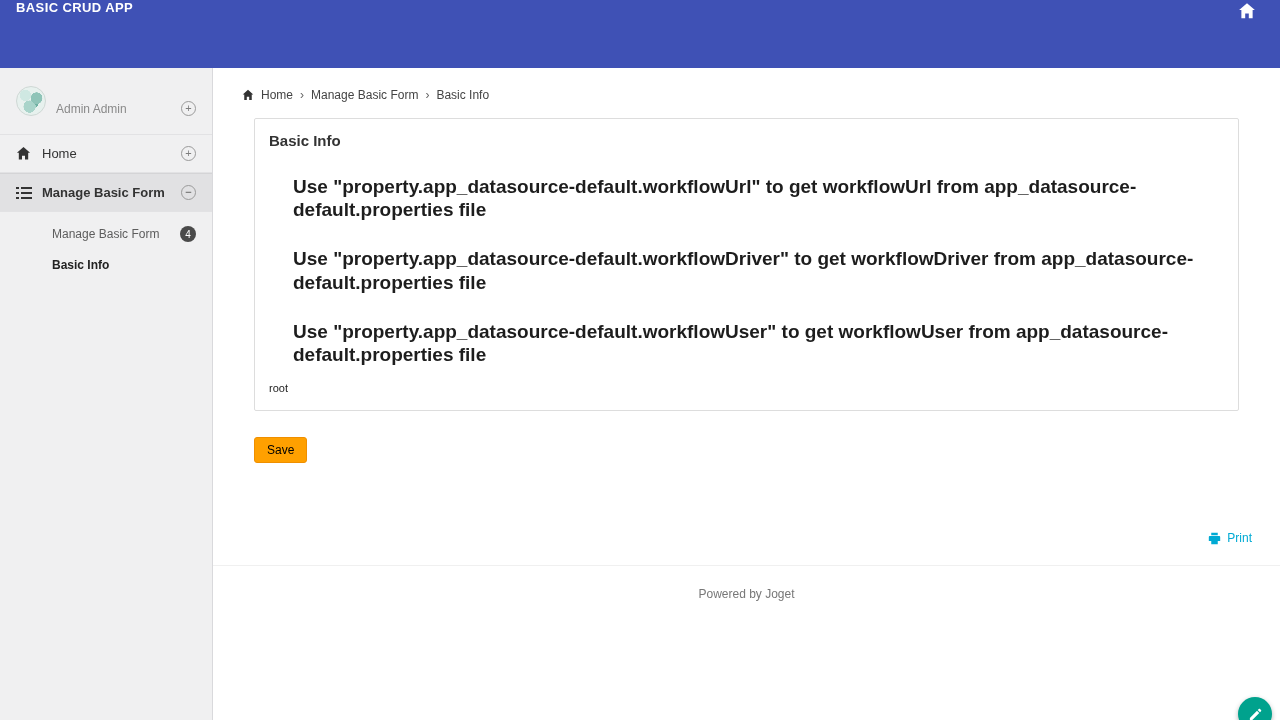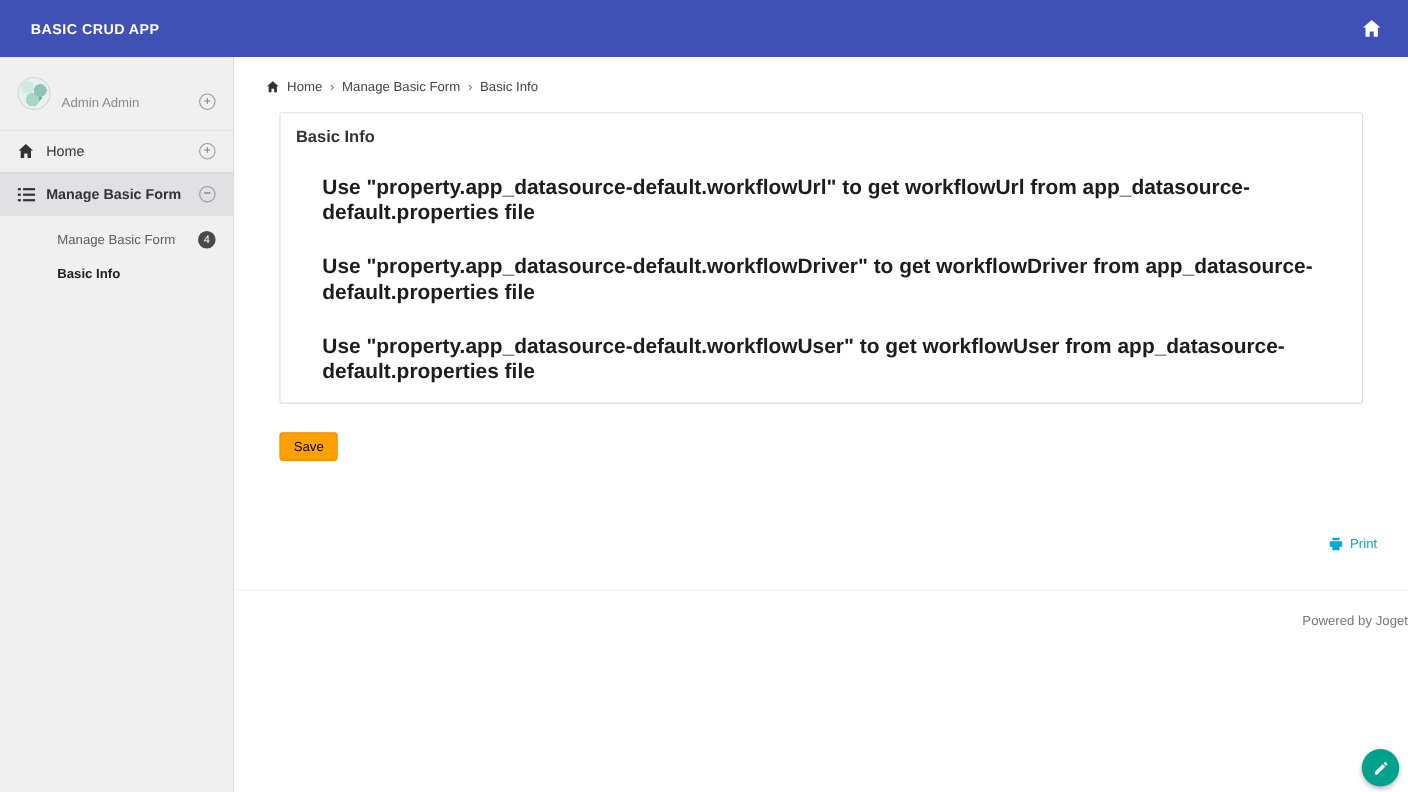--- a/index.html
+++ b/index.html
@@ -11,21 +11,21 @@
     --save-border:#ef8f00;
     --fab-bg:#00a28d;
     --link:#00aad4;
     --badge-bg:#4a4a4a;
   }
   *{box-sizing:border-box;margin:0;padding:0;}
   html,body{width:1280px;height:720px;overflow:hidden;}
   body{font-family:"Liberation Sans", sans-serif;background:#fff;color:#333;}
 
   
-  .app-header{height:52px;background:var(--header-bg);display:flex;align-items:center;padding:0 22px 0 28px;}
+  .app-header{height:68px;background:var(--header-bg);display:flex;padding:0 22px 0 16px;}
   .app-title{color:#fff;font-size:13px;font-weight:600;letter-spacing:.4px;}
   .header-home{margin-left:auto;width:22px;height:22px;display:flex;align-items:center;justify-content:center;cursor:pointer;}
   .header-home svg{fill:#fff;}
 
   
   .body-row{display:flex;height:668px;}
 
   
   .sidebar{width:213px;background:var(--sidebar-bg);border-right:1px solid var(--border);flex:0 0 213px;}
   .user-row{display:flex;align-items:flex-end;padding:18px 16px;border-bottom:1px solid #e2e2e4;cursor:pointer;}
@@ -64,21 +64,21 @@
   .field-label{font-size:19px;color:#1d1d1d;line-height:1.22;font-weight:700;max-width:960px;margin-left:24px;}
   .field-value{font-size:11px;color:#222;margin-top:16px;}
 
   .save-btn{margin:26px 0 0 41px;background:var(--save-bg);border:1px solid var(--save-border);color:#000000;
     font-size:12px;padding:5px 12px;border-radius:3px;cursor:pointer;font-family:inherit;}
 
   .print-row{display:flex;justify-content:flex-end;align-items:center;gap:4px;margin:68px 28px 0 0;}
   .print-link{color:var(--link);font-size:12px;display:flex;align-items:center;gap:6px;cursor:pointer;text-decoration:none;}
   .print-link svg{fill:var(--link);}
 
-  .main-footer{margin-top:35px;border-top:1px solid #f0f0f0;padding-top:18px;text-align:right;}
+  .main-footer{margin-top:20px;border-top:1px solid #f0f0f0;padding-top:18px;text-align:center;}
   .powered{font-size:12px;color:#777;}
 
   .fab{position:absolute;right:8px;bottom:5px;width:34px;height:34px;border-radius:50%;background:var(--fab-bg);
     display:flex;align-items:center;justify-content:center;cursor:pointer;box-shadow:0 2px 5px rgba(0,0,0,.3);}
   .fab svg{fill:#fff;}
 </style>
 </head>
 <body>
 
 <div class="app-header">
@@ -156,20 +156,21 @@
       <div class="field">
         <div class="field-label">Use "property.app_datasource-default.workflowUrl" to get workflowUrl from app_datasource-default.properties file</div>
       </div>
 
       <div class="field">
         <div class="field-label">Use "property.app_datasource-default.workflowDriver" to get workflowDriver from app_datasource-default.properties file</div>
       </div>
 
       <div class="field">
         <div class="field-label">Use "property.app_datasource-default.workflowUser" to get workflowUser from app_datasource-default.properties file</div>
+        <div class="field-value">root</div>
       </div>
     </div>
 
     <button class="save-btn">Save</button>
 
     <div class="print-row">
       <a class="print-link">
         <svg width="13" height="13" viewBox="0 0 16 16">
           <path d="M4 1h8v3H4z M2 5h12c.55 0 1 .45 1 1v5h-3v4H4v-4H1V6c0-.55.45-1 1-1z M5 11h6v3.5H5z"></path>
         </svg>

